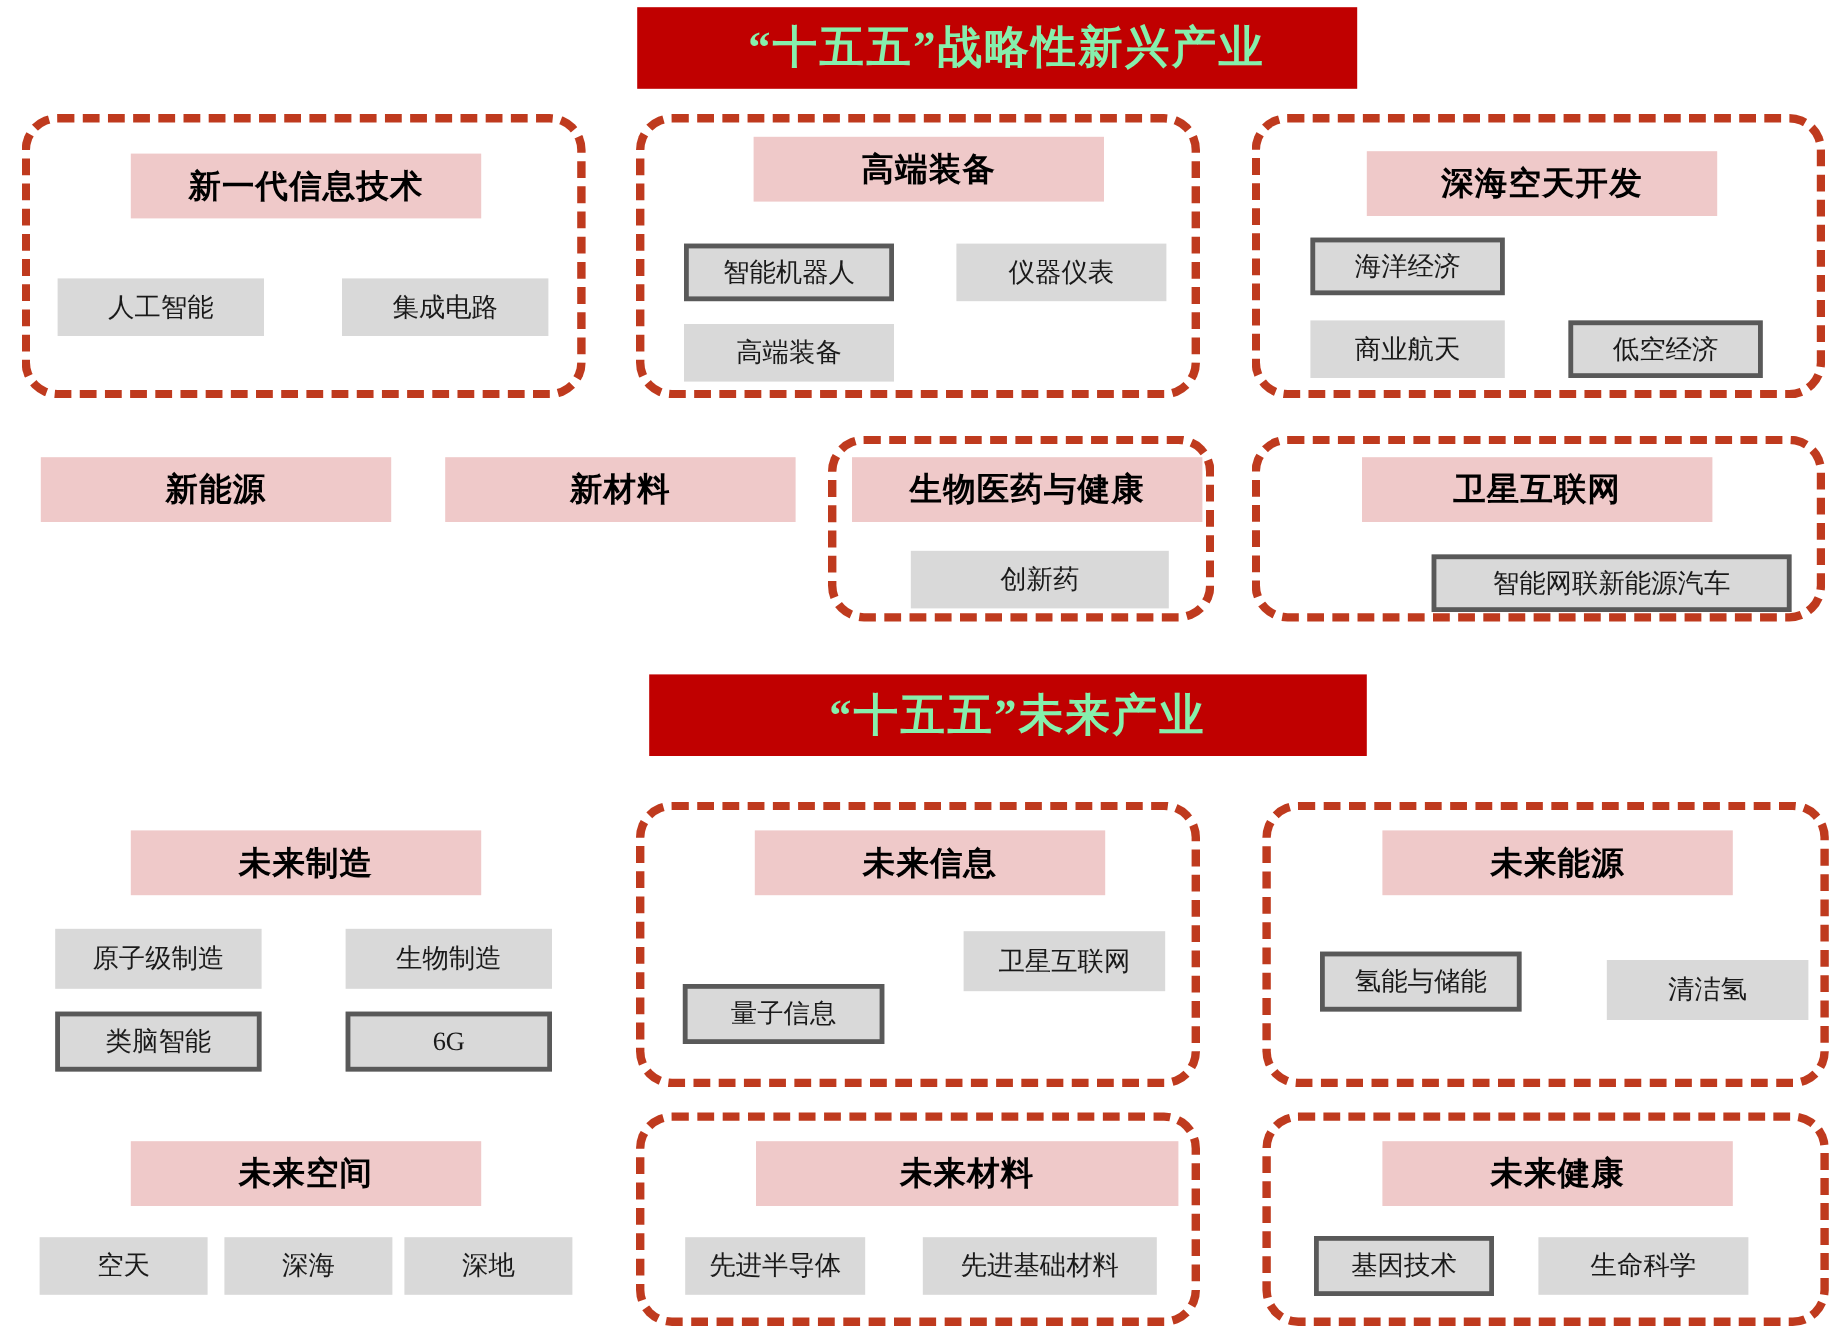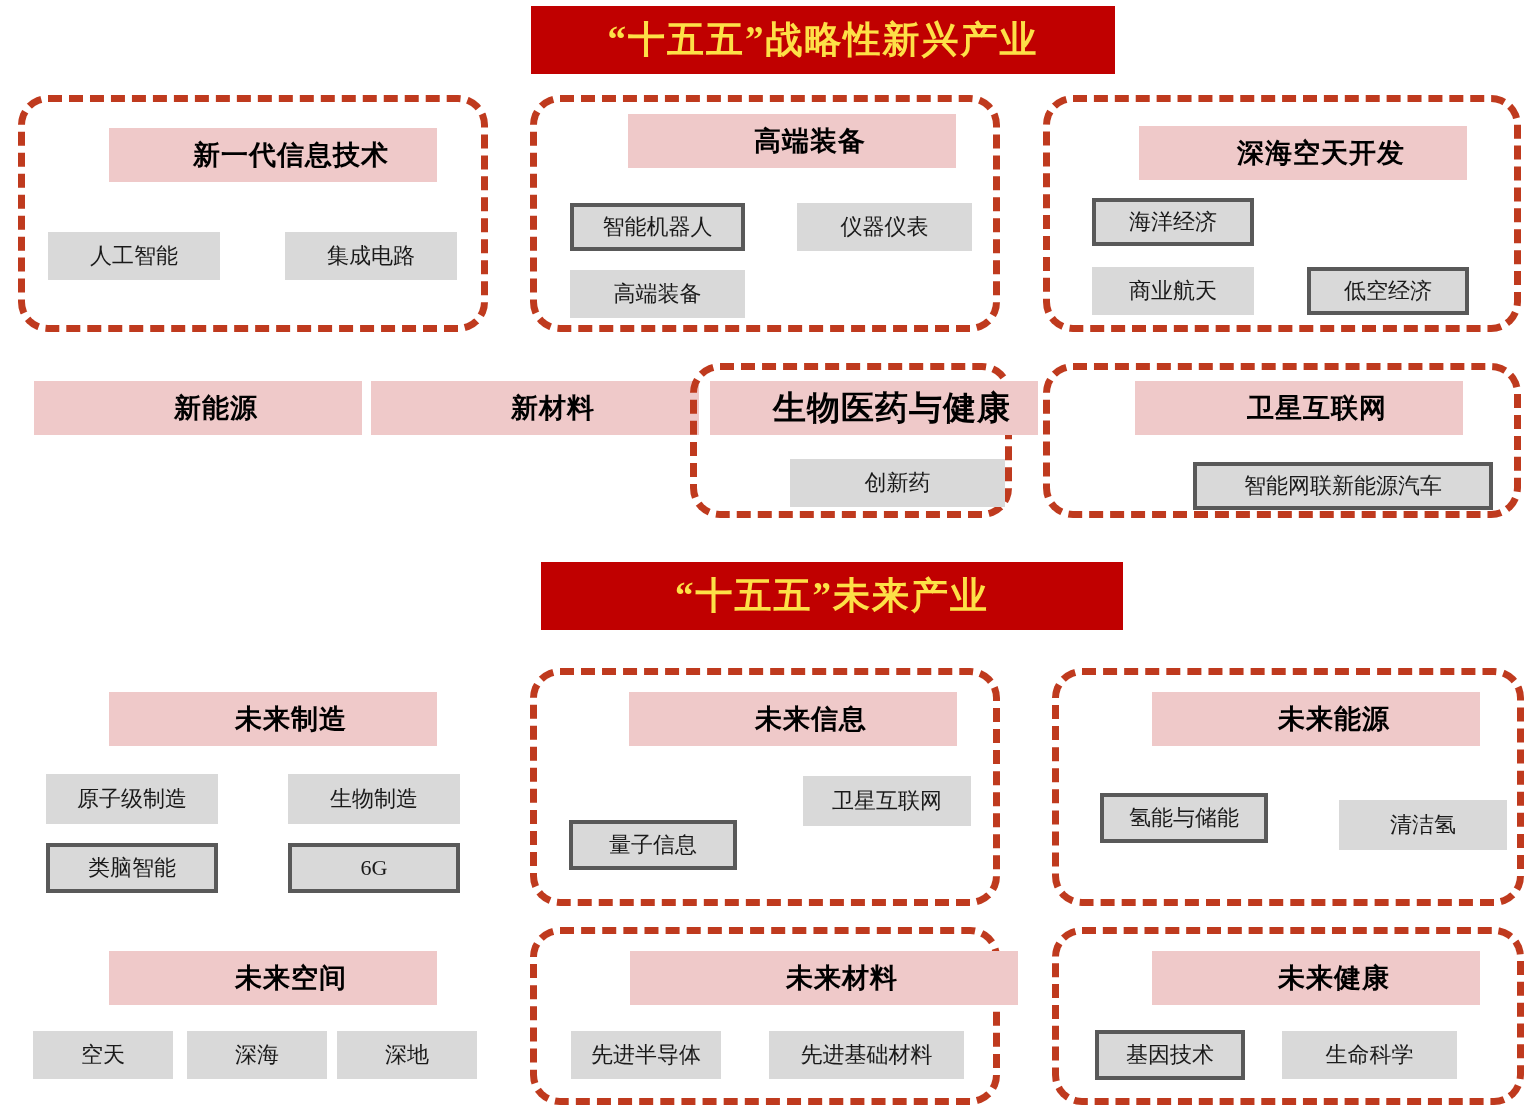--- a/index.html
+++ b/index.html
@@ -7,46 +7,46 @@
     font-family:"Liberation Serif","DejaVu Serif",serif;
     width:1539px;height:1110px;position:relative;overflow:hidden;
     -webkit-font-smoothing:antialiased;
   }
   .stage{position:absolute;left:0;top:0;width:1539px;height:1110px;}
 
   
   .banner{
     position:absolute;
     background:#C00000;
-    color:#fde047;
+    color:#86efac;
     display:flex;align-items:center;justify-content:center;
     font-weight:bold;
     letter-spacing:2px;
     white-space:nowrap;
+    padding-left:16px;
   }
 
   
   .group{
     position:absolute;
     border:7px dashed #BF3A1E;
     border-radius:30px;
     box-sizing:border-box;
     background:transparent;
   }
 
   
   .cat{
     position:absolute;
     background:#EFC9C9;
     color:#000000;
     display:flex;align-items:center;justify-content:center;
     font-weight:bold;
     white-space:nowrap;
     letter-spacing:1px;
-    padding-left:36px;
   }
 
   
   .chip{
     position:absolute;
     background:#D9D9D9;
     color:#1a1a1a;
     display:flex;align-items:center;justify-content:center;
     white-space:nowrap;
     box-sizing:border-box;
@@ -77,22 +77,22 @@
   <div class="cat" style="left:1139px;top:126px;width:292px;height:54px;font-size:27px;">深海空天开发</div>
   <div class="chip hl" style="left:1092px;top:198px;width:162px;height:48px;font-size:22px;">海洋经济</div>
   <div class="chip" style="left:1092px;top:267px;width:162px;height:48px;font-size:22px;">商业航天</div>
   <div class="chip hl" style="left:1307px;top:267px;width:162px;height:48px;font-size:22px;">低空经济</div>
 
   <div class="cat" style="left:34px;top:381px;width:292px;height:54px;font-size:27px;">新能源</div>
 
   <div class="cat" style="left:371px;top:381px;width:292px;height:54px;font-size:27px;">新材料</div>
 
   <div class="group" style="left:690px;top:363px;width:322px;height:155px;"></div>
-  <div class="cat" style="left:710px;top:381px;width:292px;height:54px;font-size:33px;">生物医药与健康</div>
-  <div class="chip" style="left:759px;top:459px;width:215px;height:48px;font-size:22px;margin-left:31px;">创新药</div>
+  <div class="cat" style="left:710px;top:381px;width:292px;height:54px;font-size:27px;">生物医药与健康</div>
+  <div class="chip" style="left:759px;top:459px;width:215px;height:48px;font-size:22px;">创新药</div>
 
   <div class="group" style="left:1043px;top:363px;width:478px;height:155px;"></div>
   <div class="cat" style="left:1135px;top:381px;width:292px;height:54px;font-size:27px;">卫星互联网</div>
   <div class="chip hl" style="left:1157px;top:462px;width:300px;height:48px;font-size:22px;margin-left:36px;">智能网联新能源汽车</div>
 
   <div class="banner" style="left:541px;top:562px;width:582px;height:68px;font-size:37px;">“十五五”未来产业</div>
 
   <div class="cat" style="left:109px;top:692px;width:292px;height:54px;font-size:27px;">未来制造</div>
   <div class="chip" style="left:46px;top:774px;width:172px;height:50px;font-size:22px;">原子级制造</div>
   <div class="chip" style="left:288px;top:774px;width:172px;height:50px;font-size:22px;">生物制造</div>

